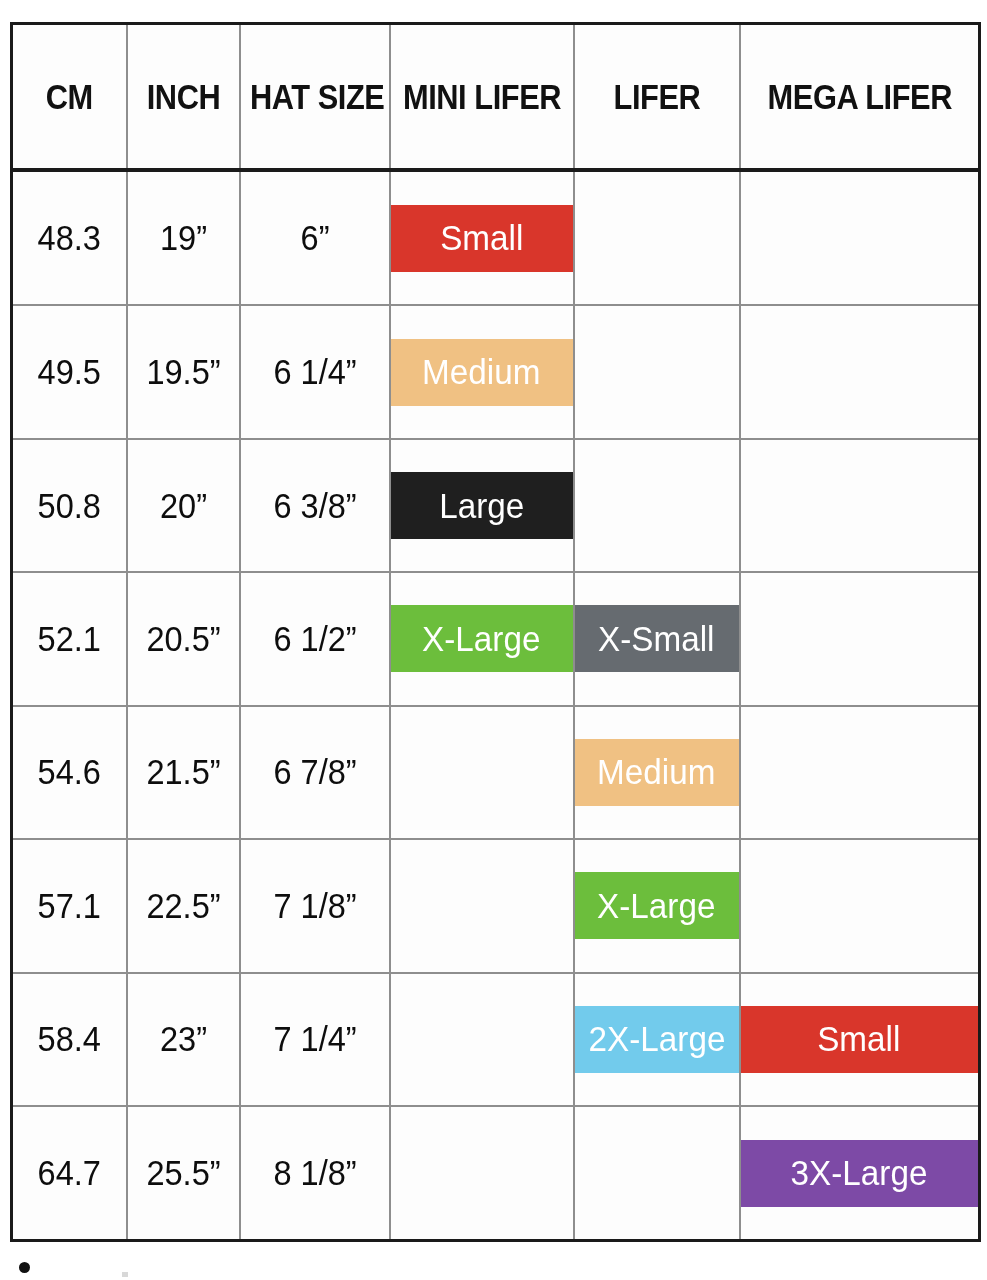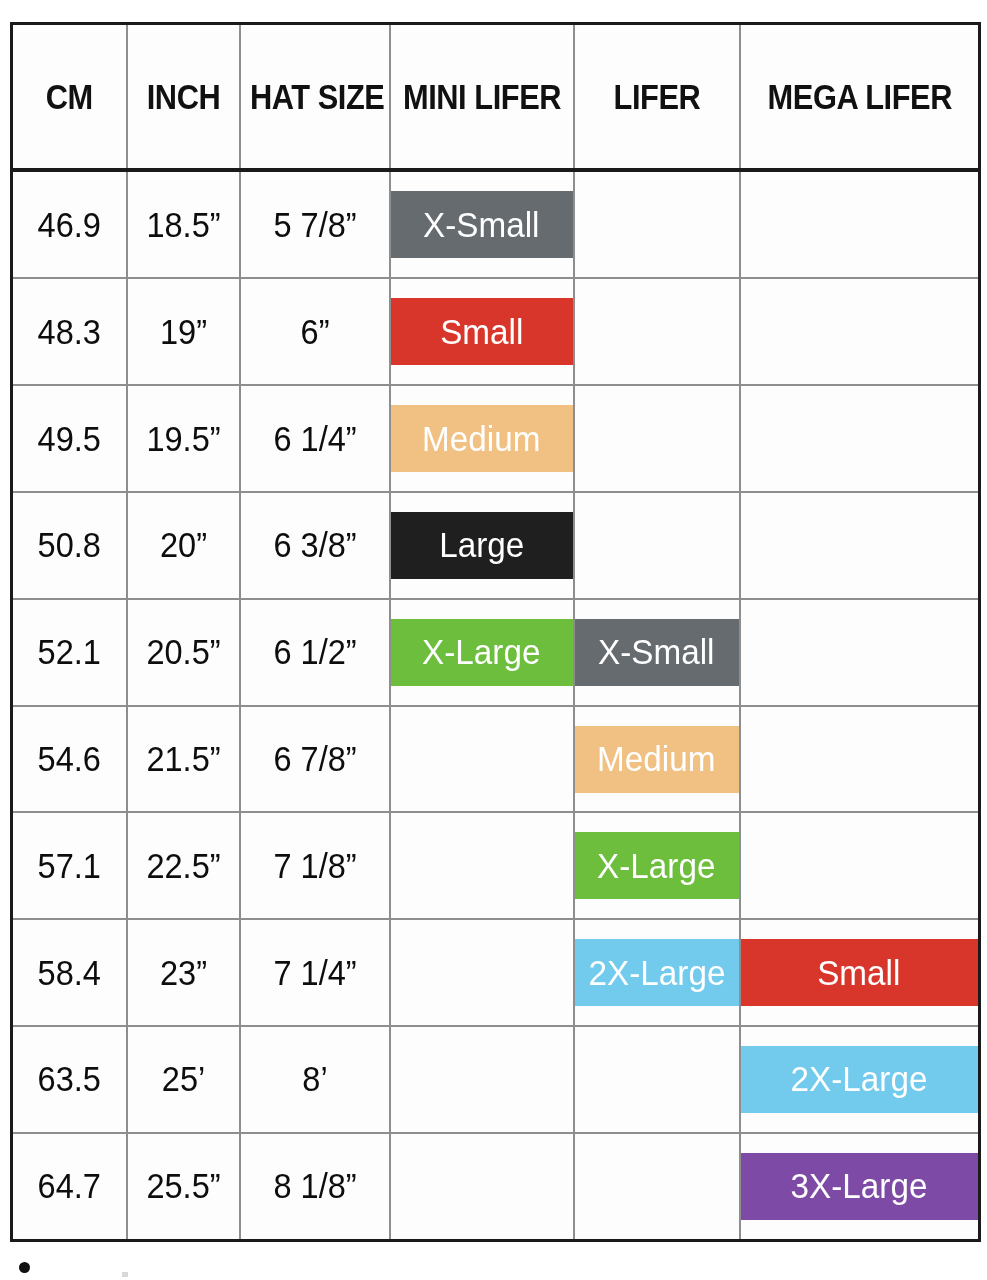--- a/index.html
+++ b/index.html
@@ -158,249 +158,197 @@
             <span class="hdr-text">LIFER</span>
           </th>
           <th>
             <span class="hdr-text">MEGA LIFER</span>
           </th>
         </tr>
     </thead>
     <tbody>
         <tr>
           <td class="measure">
-            <span class="measure-text">46.9</span>
-          </td>
-          <td class="measure">
-            <span class="measure-text">18.5”</span>
-          </td>
-          <td class="measure">
-            <span class="measure-text">5 7/8”</span>
+            <span class="measure-text">48.3</span>
+          </td>
+          <td class="measure">
+            <span class="measure-text">19”</span>
+          </td>
+          <td class="measure">
+            <span class="measure-text">6”</span>
+          </td>
+          <td class="size">
+            <div class="swatch" style="background: rgb(217, 54, 43);">
+              <span class="swatch-label">Small</span>
+            </div>
+          </td>
+          <td class="size">
+            <div class="swatch empty">
+              <span class="swatch-label"></span>
+            </div>
+          </td>
+          <td class="size">
+            <div class="swatch empty">
+              <span class="swatch-label"></span>
+            </div>
+          </td>
+        </tr>
+        <tr>
+          <td class="measure">
+            <span class="measure-text">49.5</span>
+          </td>
+          <td class="measure">
+            <span class="measure-text">19.5”</span>
+          </td>
+          <td class="measure">
+            <span class="measure-text">6 1/4”</span>
+          </td>
+          <td class="size">
+            <div class="swatch" style="background: rgb(240, 193, 131);">
+              <span class="swatch-label">Medium</span>
+            </div>
+          </td>
+          <td class="size">
+            <div class="swatch empty">
+              <span class="swatch-label"></span>
+            </div>
+          </td>
+          <td class="size">
+            <div class="swatch empty">
+              <span class="swatch-label"></span>
+            </div>
+          </td>
+        </tr>
+        <tr>
+          <td class="measure">
+            <span class="measure-text">50.8</span>
+          </td>
+          <td class="measure">
+            <span class="measure-text">20”</span>
+          </td>
+          <td class="measure">
+            <span class="measure-text">6 3/8”</span>
+          </td>
+          <td class="size">
+            <div class="swatch" style="background: rgb(31, 31, 31);">
+              <span class="swatch-label">Large</span>
+            </div>
+          </td>
+          <td class="size">
+            <div class="swatch empty">
+              <span class="swatch-label"></span>
+            </div>
+          </td>
+          <td class="size">
+            <div class="swatch empty">
+              <span class="swatch-label"></span>
+            </div>
+          </td>
+        </tr>
+        <tr>
+          <td class="measure">
+            <span class="measure-text">52.1</span>
+          </td>
+          <td class="measure">
+            <span class="measure-text">20.5”</span>
+          </td>
+          <td class="measure">
+            <span class="measure-text">6 1/2”</span>
+          </td>
+          <td class="size">
+            <div class="swatch" style="background: rgb(108, 190, 60);">
+              <span class="swatch-label">X-Large</span>
+            </div>
           </td>
           <td class="size">
             <div class="swatch" style="background: rgb(102, 107, 112);">
               <span class="swatch-label">X-Small</span>
             </div>
           </td>
           <td class="size">
             <div class="swatch empty">
               <span class="swatch-label"></span>
             </div>
           </td>
-          <td class="size">
-            <div class="swatch empty">
-              <span class="swatch-label"></span>
-            </div>
-          </td>
-        </tr>
-        <tr>
-          <td class="measure">
-            <span class="measure-text">48.3</span>
-          </td>
-          <td class="measure">
-            <span class="measure-text">19”</span>
-          </td>
-          <td class="measure">
-            <span class="measure-text">6”</span>
+        </tr>
+        <tr>
+          <td class="measure">
+            <span class="measure-text">54.6</span>
+          </td>
+          <td class="measure">
+            <span class="measure-text">21.5”</span>
+          </td>
+          <td class="measure">
+            <span class="measure-text">6 7/8”</span>
+          </td>
+          <td class="size">
+            <div class="swatch empty">
+              <span class="swatch-label"></span>
+            </div>
+          </td>
+          <td class="size">
+            <div class="swatch" style="background: rgb(240, 193, 131);">
+              <span class="swatch-label">Medium</span>
+            </div>
+          </td>
+          <td class="size">
+            <div class="swatch empty">
+              <span class="swatch-label"></span>
+            </div>
+          </td>
+        </tr>
+        <tr>
+          <td class="measure">
+            <span class="measure-text">57.1</span>
+          </td>
+          <td class="measure">
+            <span class="measure-text">22.5”</span>
+          </td>
+          <td class="measure">
+            <span class="measure-text">7 1/8”</span>
+          </td>
+          <td class="size">
+            <div class="swatch empty">
+              <span class="swatch-label"></span>
+            </div>
+          </td>
+          <td class="size">
+            <div class="swatch" style="background: rgb(108, 190, 60);">
+              <span class="swatch-label">X-Large</span>
+            </div>
+          </td>
+          <td class="size">
+            <div class="swatch empty">
+              <span class="swatch-label"></span>
+            </div>
+          </td>
+        </tr>
+        <tr>
+          <td class="measure">
+            <span class="measure-text">58.4</span>
+          </td>
+          <td class="measure">
+            <span class="measure-text">23”</span>
+          </td>
+          <td class="measure">
+            <span class="measure-text">7 1/4”</span>
+          </td>
+          <td class="size">
+            <div class="swatch empty">
+              <span class="swatch-label"></span>
+            </div>
+          </td>
+          <td class="size">
+            <div class="swatch" style="background: rgb(114, 203, 236);">
+              <span class="swatch-label">2X-Large</span>
+            </div>
           </td>
           <td class="size">
             <div class="swatch" style="background: rgb(217, 54, 43);">
               <span class="swatch-label">Small</span>
-            </div>
-          </td>
-          <td class="size">
-            <div class="swatch empty">
-              <span class="swatch-label"></span>
-            </div>
-          </td>
-          <td class="size">
-            <div class="swatch empty">
-              <span class="swatch-label"></span>
-            </div>
-          </td>
-        </tr>
-        <tr>
-          <td class="measure">
-            <span class="measure-text">49.5</span>
-          </td>
-          <td class="measure">
-            <span class="measure-text">19.5”</span>
-          </td>
-          <td class="measure">
-            <span class="measure-text">6 1/4”</span>
-          </td>
-          <td class="size">
-            <div class="swatch" style="background: rgb(240, 193, 131);">
-              <span class="swatch-label">Medium</span>
-            </div>
-          </td>
-          <td class="size">
-            <div class="swatch empty">
-              <span class="swatch-label"></span>
-            </div>
-          </td>
-          <td class="size">
-            <div class="swatch empty">
-              <span class="swatch-label"></span>
-            </div>
-          </td>
-        </tr>
-        <tr>
-          <td class="measure">
-            <span class="measure-text">50.8</span>
-          </td>
-          <td class="measure">
-            <span class="measure-text">20”</span>
-          </td>
-          <td class="measure">
-            <span class="measure-text">6 3/8”</span>
-          </td>
-          <td class="size">
-            <div class="swatch" style="background: rgb(31, 31, 31);">
-              <span class="swatch-label">Large</span>
-            </div>
-          </td>
-          <td class="size">
-            <div class="swatch empty">
-              <span class="swatch-label"></span>
-            </div>
-          </td>
-          <td class="size">
-            <div class="swatch empty">
-              <span class="swatch-label"></span>
-            </div>
-          </td>
-        </tr>
-        <tr>
-          <td class="measure">
-            <span class="measure-text">52.1</span>
-          </td>
-          <td class="measure">
-            <span class="measure-text">20.5”</span>
-          </td>
-          <td class="measure">
-            <span class="measure-text">6 1/2”</span>
-          </td>
-          <td class="size">
-            <div class="swatch" style="background: rgb(108, 190, 60);">
-              <span class="swatch-label">X-Large</span>
-            </div>
-          </td>
-          <td class="size">
-            <div class="swatch" style="background: rgb(102, 107, 112);">
-              <span class="swatch-label">X-Small</span>
-            </div>
-          </td>
-          <td class="size">
-            <div class="swatch empty">
-              <span class="swatch-label"></span>
-            </div>
-          </td>
-        </tr>
-        <tr>
-          <td class="measure">
-            <span class="measure-text">54.6</span>
-          </td>
-          <td class="measure">
-            <span class="measure-text">21.5”</span>
-          </td>
-          <td class="measure">
-            <span class="measure-text">6 7/8”</span>
-          </td>
-          <td class="size">
-            <div class="swatch empty">
-              <span class="swatch-label"></span>
-            </div>
-          </td>
-          <td class="size">
-            <div class="swatch" style="background: rgb(240, 193, 131);">
-              <span class="swatch-label">Medium</span>
-            </div>
-          </td>
-          <td class="size">
-            <div class="swatch empty">
-              <span class="swatch-label"></span>
-            </div>
-          </td>
-        </tr>
-        <tr>
-          <td class="measure">
-            <span class="measure-text">57.1</span>
-          </td>
-          <td class="measure">
-            <span class="measure-text">22.5”</span>
-          </td>
-          <td class="measure">
-            <span class="measure-text">7 1/8”</span>
-          </td>
-          <td class="size">
-            <div class="swatch empty">
-              <span class="swatch-label"></span>
-            </div>
-          </td>
-          <td class="size">
-            <div class="swatch" style="background: rgb(108, 190, 60);">
-              <span class="swatch-label">X-Large</span>
-            </div>
-          </td>
-          <td class="size">
-            <div class="swatch empty">
-              <span class="swatch-label"></span>
-            </div>
-          </td>
-        </tr>
-        <tr>
-          <td class="measure">
-            <span class="measure-text">58.4</span>
-          </td>
-          <td class="measure">
-            <span class="measure-text">23”</span>
-          </td>
-          <td class="measure">
-            <span class="measure-text">7 1/4”</span>
-          </td>
-          <td class="size">
-            <div class="swatch empty">
-              <span class="swatch-label"></span>
-            </div>
-          </td>
-          <td class="size">
-            <div class="swatch" style="background: rgb(114, 203, 236);">
-              <span class="swatch-label">2X-Large</span>
-            </div>
-          </td>
-          <td class="size">
-            <div class="swatch" style="background: rgb(217, 54, 43);">
-              <span class="swatch-label">Small</span>
-            </div>
-          </td>
-        </tr>
-        <tr>
-          <td class="measure">
-            <span class="measure-text">63.5</span>
-          </td>
-          <td class="measure">
-            <span class="measure-text">25’</span>
-          </td>
-          <td class="measure">
-            <span class="measure-text">8’</span>
-          </td>
-          <td class="size">
-            <div class="swatch empty">
-              <span class="swatch-label"></span>
-            </div>
-          </td>
-          <td class="size">
-            <div class="swatch empty">
-              <span class="swatch-label"></span>
-            </div>
-          </td>
-          <td class="size">
-            <div class="swatch" style="background: rgb(114, 203, 236);">
-              <span class="swatch-label">2X-Large</span>
             </div>
           </td>
         </tr>
         <tr>
           <td class="measure">
             <span class="measure-text">64.7</span>
           </td>
           <td class="measure">
             <span class="measure-text">25.5”</span>
           </td>

